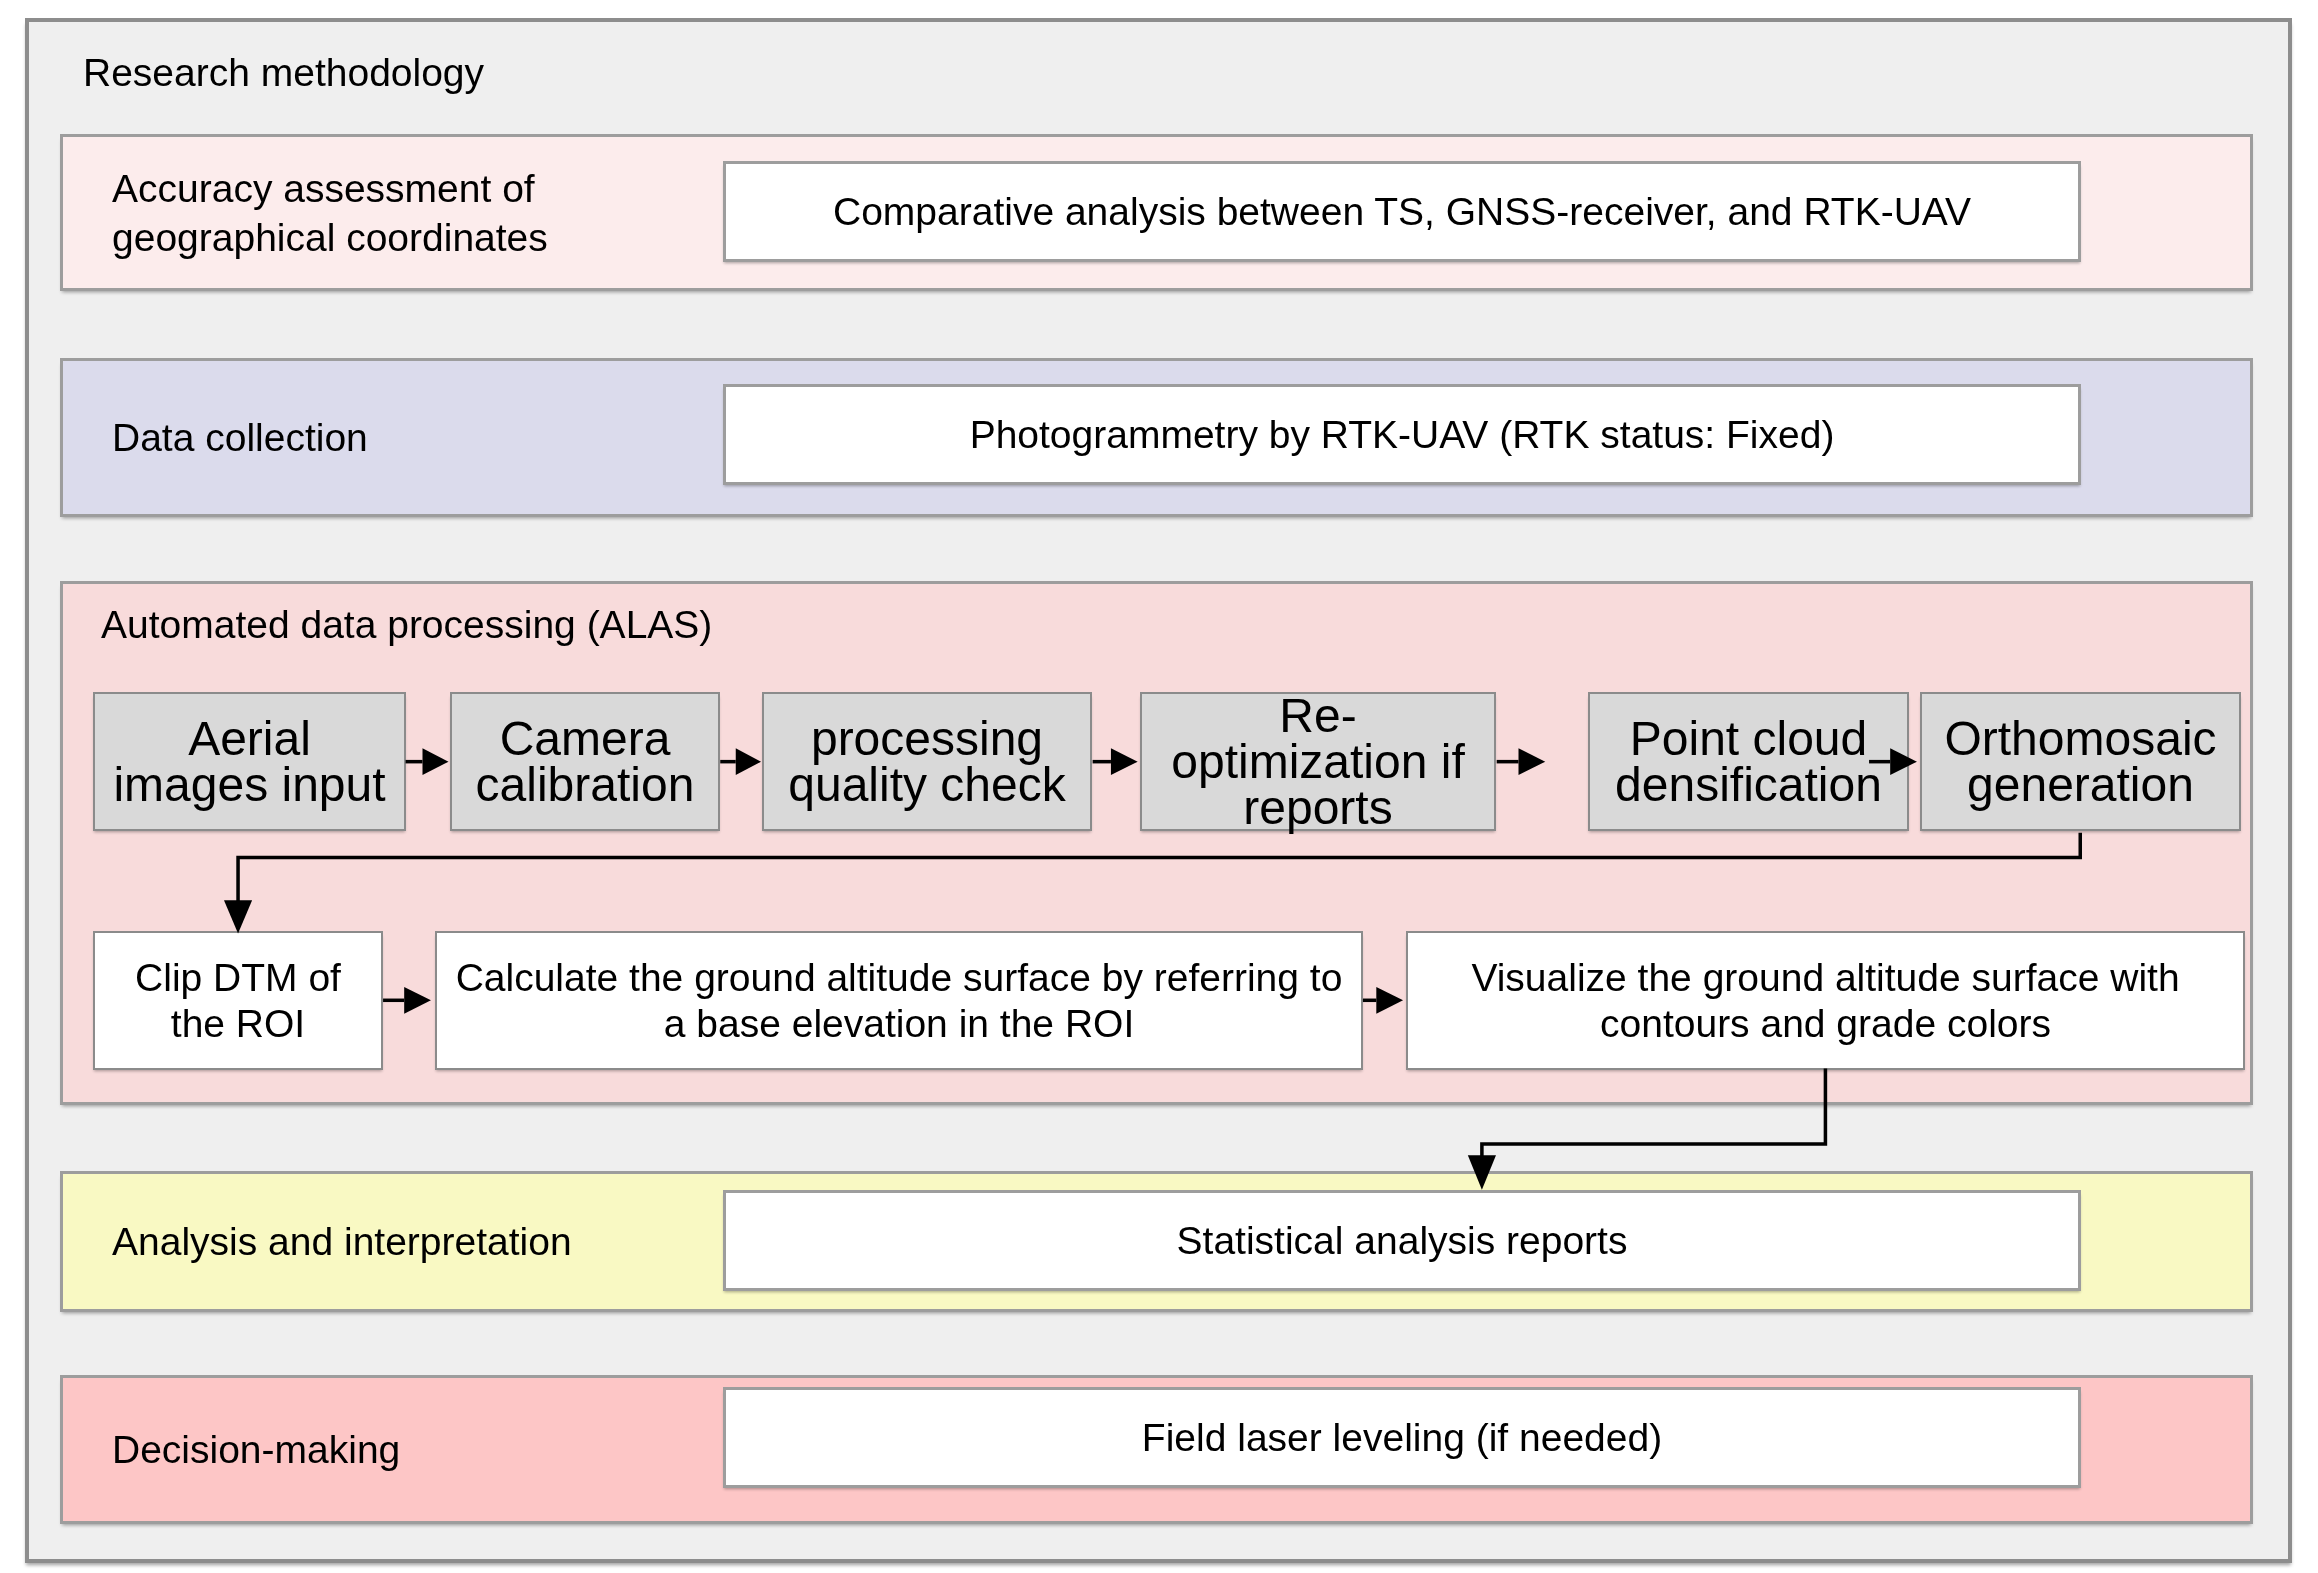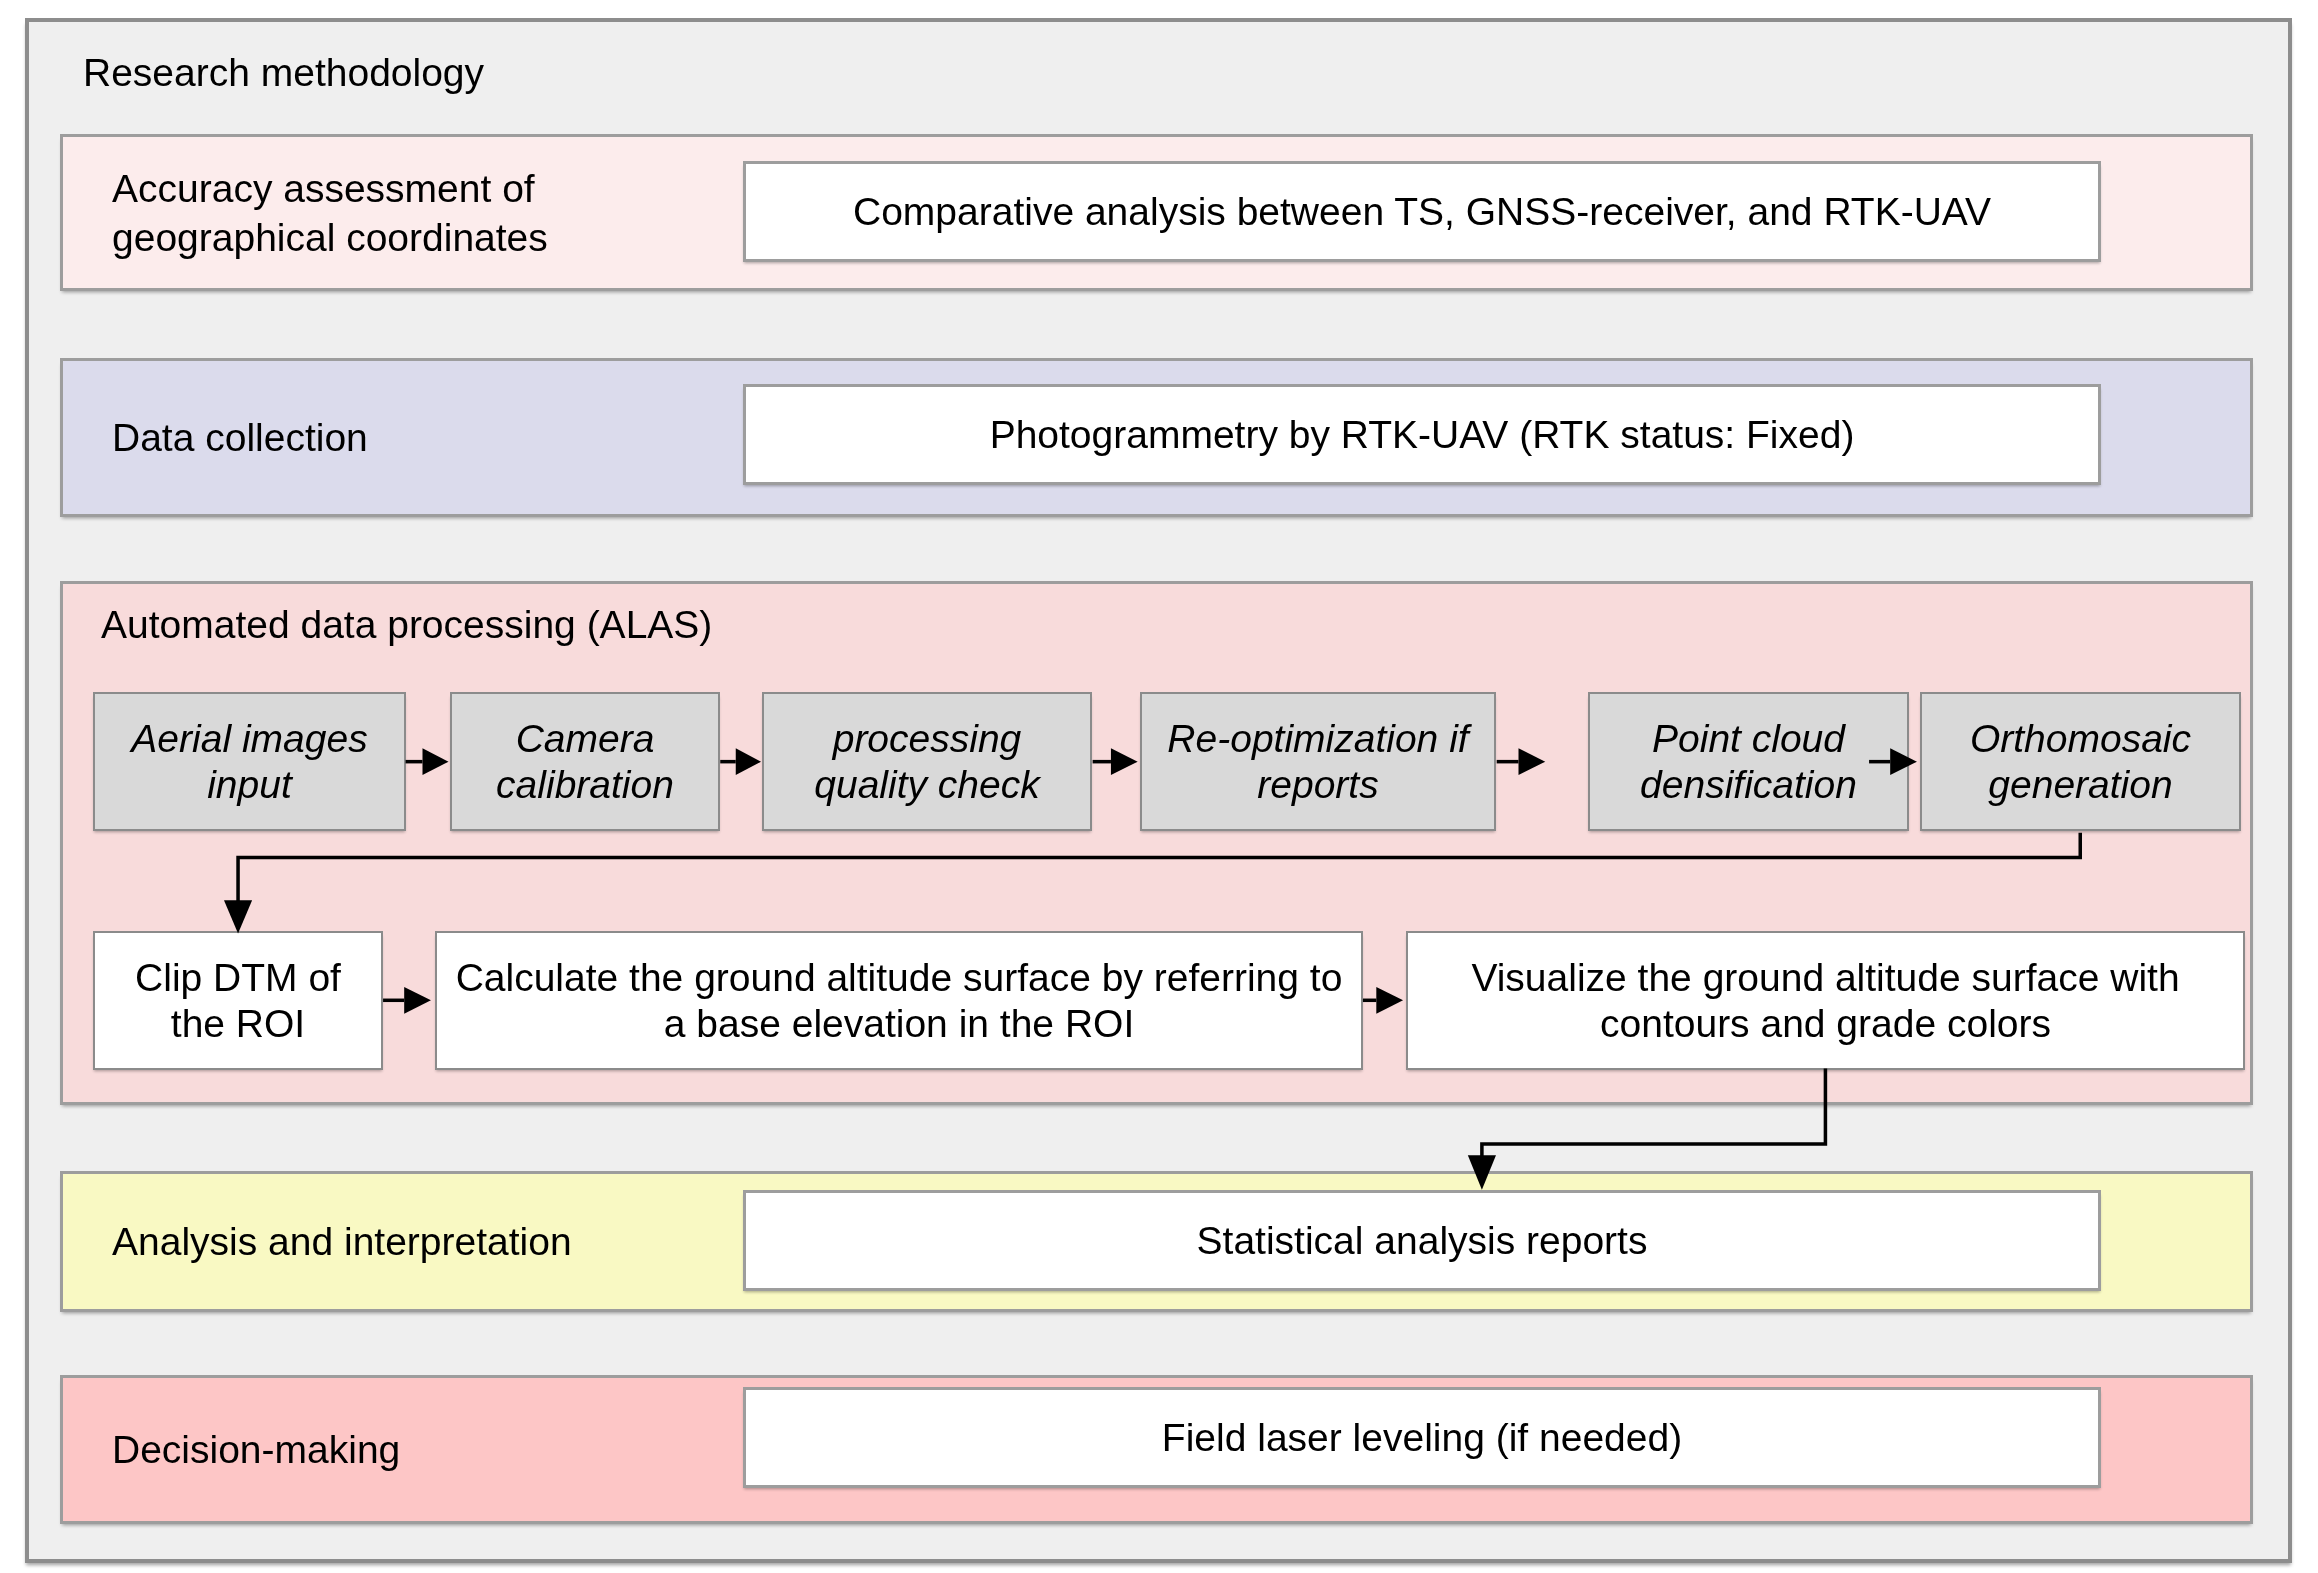--- a/index.html
+++ b/index.html
@@ -68,21 +68,20 @@
     background: #ffffff;
     border: 3.5px solid #9d9d9d;
     box-shadow: 0 3.5px 2.8px -1.4px rgba(0,0,0,0.3);
     box-sizing: border-box;
     display: flex;
     align-items: center;
     justify-content: center;
     text-align: center;
     font-size: 39px;
     line-height: 46px;
-    margin-left: 20px;
   }
   .obox-accuracy   { top: 161px; }
   .obox-collection { top: 384px; }
   .obox-analysis   { top: 1190px; }
   .obox-decision   { top: 1387px; }
 
   
   .alas-title {
     position: absolute;
     left: 93px; top: 600px;
@@ -97,24 +96,23 @@
     top: 692px;
     height: 139px;
     background: #d9d9d9;
     border: 2.8px solid #8b8b8b;
     box-shadow: 0 3.5px 2.8px -1.4px rgba(0,0,0,0.3);
     box-sizing: border-box;
     display: flex;
     align-items: center;
     justify-content: center;
     text-align: center;
-    font-size: 39px;
+    font-size: 48px;
     line-height: 46px;
     padding: 0 12.7px;
-    font-style: italic;
   }
   .pb1 { left: 93px;  width: 313px; }
   .pb2 { left: 450px;  width: 270px; }
   .pb3 { left: 762px; width: 330px; }
   .pb4 { left: 1140px; width: 356px; }
   .pb5 { left: 1548px; width: 321px; margin-left: 40px; }
   .pb6 { left: 1920px; width: 321px; }
 
   .step-box {
     position: absolute;

